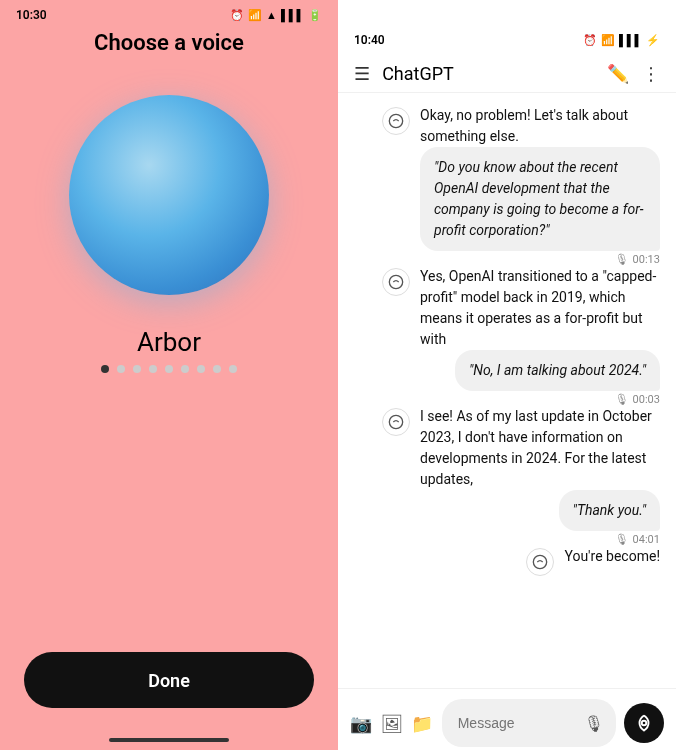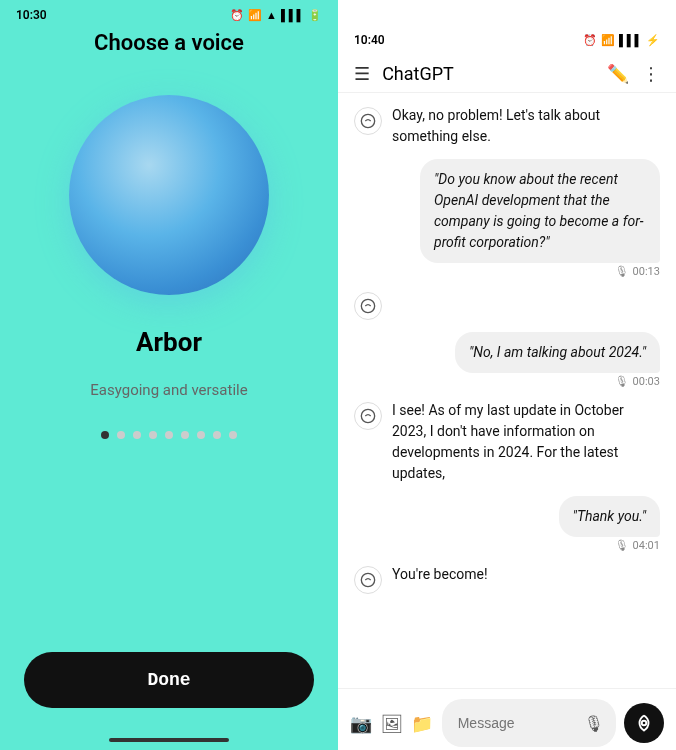--- a/index.html
+++ b/index.html
@@ -8,21 +8,21 @@
       height: 750px;
       display: flex;
       font-family: -apple-system, BlinkMacSystemFont, 'Segoe UI', Roboto, sans-serif;
       overflow: hidden;
     }
 
     
     .left-panel {
       width: 338px;
       height: 750px;
-      background: #5eead4;
+      background: #fca5a5;
       display: flex;
       flex-direction: column;
       align-items: center;
       position: relative;
     }
 
     .status-bar-left {
       width: 100%;
       padding: 8px 16px;
       display: flex;
@@ -52,23 +52,23 @@
       width: 200px;
       height: 200px;
       border-radius: 50%;
       background: radial-gradient(circle at 40% 35%, #a8d8f0, #5ab4e8 40%, #3a8fd4 70%, #2a6cb8);
       box-shadow: 0 8px 32px rgba(90, 180, 232, 0.4);
       margin-bottom: 32px;
     }
 
     .voice-name {
       font-size: 26px;
-      font-weight: 700;
+      font-weight: 400;
       color: #000;
-      margin-bottom: 24px;
+      margin-bottom: 8px;
     }
 
     .voice-description {
       font-size: 15px;
       color: #666;
       margin-bottom: 32px;
     }
 
     .dots-container {
       display: flex;
@@ -94,21 +94,20 @@
       background: #111;
       border-radius: 32px;
       display: flex;
       align-items: center;
       justify-content: center;
       color: #fff;
       font-size: 18px;
       font-weight: 600;
       margin-bottom: 30px;
       cursor: pointer;
-      font-family: Liberation Mono, monospace;
     }
 
     .bottom-bar-left {
       width: 120px;
       height: 4px;
       background: #333;
       border-radius: 2px;
       margin-bottom: 8px;
     }
 
@@ -171,21 +170,21 @@
       color: #333;
       cursor: pointer;
     }
 
     .chat-messages {
       flex: 1;
       overflow-y: auto;
       padding: 12px 16px;
       display: flex;
       flex-direction: column;
-      gap: 12px;
+      align-items: flex-end;
     }
 
     .message-row {
       display: flex;
       gap: 10px;
       align-items: flex-start;
     }
 
     .message-row.user-row {
       justify-content: flex-end;
@@ -322,21 +321,20 @@
       <span>▌▌▌</span>
       <span>🔋</span>
     </div>
   </div>
 
   <div class="page-title">Choose a voice</div>
 
   <div class="voice-avatar"></div>
 
   <div class="voice-name">Arbor</div>
-  <div class="voice-description">Easygoing and versatile</div>
 
   <div class="dots-container">
     <div class="dot active"></div>
     <div class="dot"></div>
     <div class="dot"></div>
     <div class="dot"></div>
     <div class="dot"></div>
     <div class="dot"></div>
     <div class="dot"></div>
     <div class="dot"></div>
@@ -394,20 +392,21 @@
       </div>
     </div>
 
     <div class="message-row">
       <div class="bot-avatar">
         <svg width="16" height="16" viewBox="0 0 24 24" fill="none" stroke="#555" stroke-width="2">
           <circle cx="12" cy="12" r="10"></circle>
           <path d="M8 12 Q12 8 16 12"></path>
         </svg>
       </div>
+      <div class="bot-text">Yes, OpenAI transitioned to a "capped-profit" model back in 2019, which means it operates as a for-profit but with</div>
     </div>
 
     <div class="message-row user-row">
       <div class="user-col">
         <div class="user-bubble"><em>"No, I am talking about 2024."</em></div>
         <div class="message-meta">
           <span class="mic-icon">🎙</span>
           <span>00:03</span>
         </div>
       </div>

